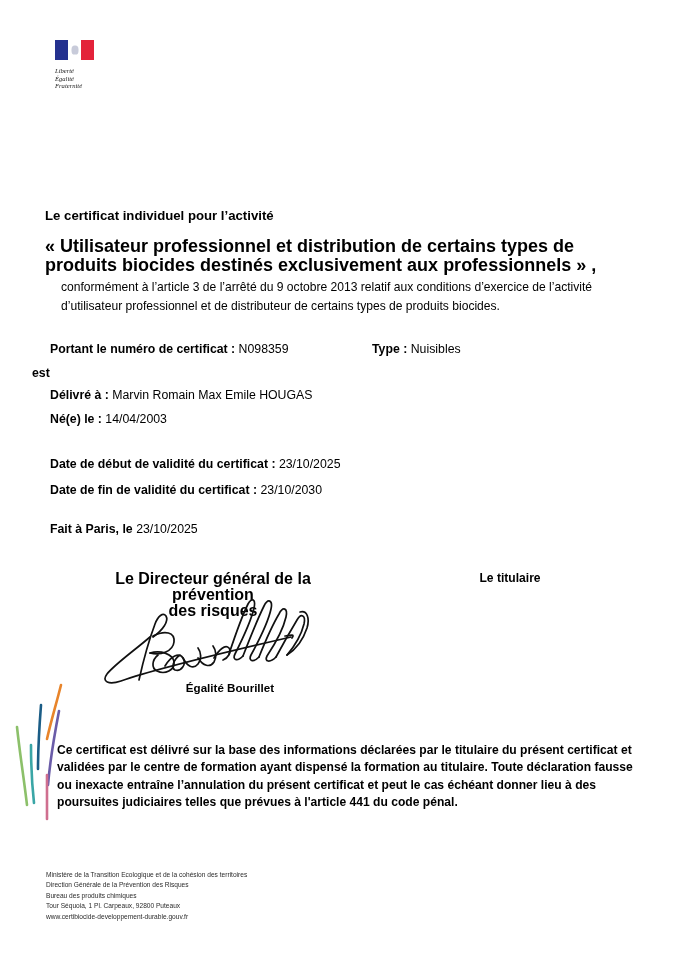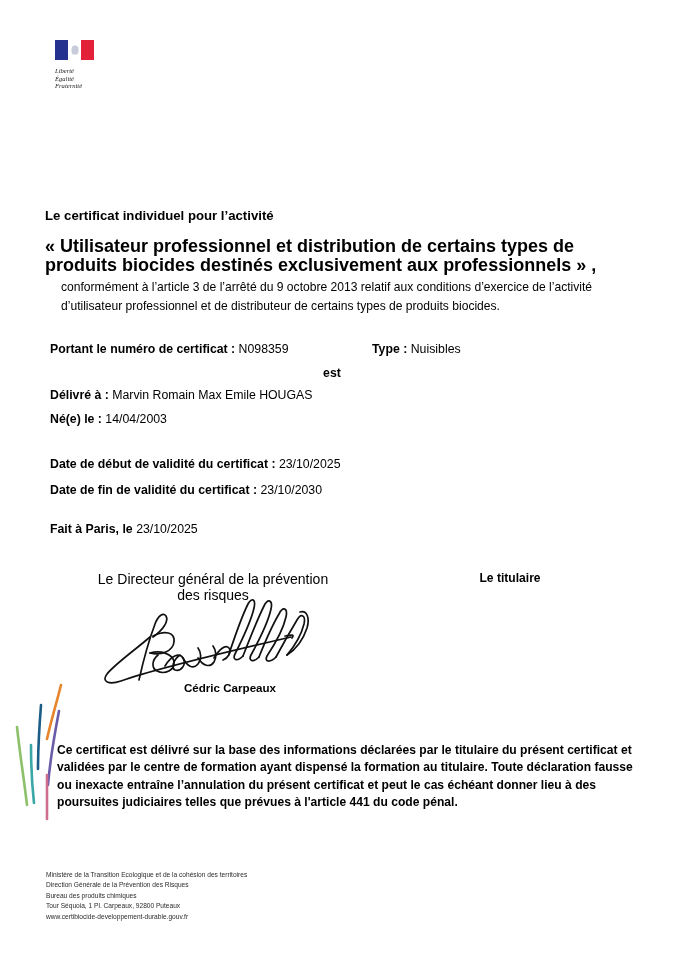--- a/index.html
+++ b/index.html
@@ -105,21 +105,20 @@
   .row { margin-bottom: 2px; height: 22px; line-height: 22px; }
   .lbl { font-weight: bold; }
   .val { font-weight: normal; margin-top: 23px; }
   .row-number { position: relative; }
   .type-group {
     position: absolute;
     left: 322px;
     top: 0;
   }
   .est-line {
-    text-align: center;
     font-weight: bold;
     font-size: 12.3px;
     height: 22px;
     line-height: 22px;
     width: 600px;
     margin-left: -18px;
   }
 
   
   .validity {
@@ -138,22 +137,22 @@
     font-size: 12.3px;
   }
 
   
   .sig-head-left {
     position: absolute;
     left: 88px;
     top: 571px;
     width: 250px;
     text-align: center;
-    font-weight: normal;
-    font-size: 14px;
+    font-weight: bold;
+    font-size: 16px;
     line-height: 16px;
   }
   .sig-head-right {
     position: absolute;
     left: 430px;
     top: 571px;
     width: 160px;
     text-align: center;
     font-weight: bold;
     font-size: 12.1px;
@@ -291,21 +290,21 @@
       <path d="M148 64 C 155 46, 164 24, 169 14 C 173 6, 178 8, 176 17 C 173 31, 162 52, 156 63 C 153 69, 158 71, 164 65"></path>
 
       <path d="M164 65 C 170 50, 178 32, 184 22 C 188 14, 193 16, 191 25 C 188 38, 178 55, 172 64 C 169 70, 175 71, 181 65"></path>
       <path d="M181 65 C 188 52, 196 38, 202 28 C 206 21, 211 23, 209 32 C 206 44, 198 56, 192 63"></path>
 
       <path d="M192 63 C 200 58, 208 48, 212 36 C 215 26, 212 18, 205 20"></path>
     </g>
   </svg>
 </div>
 
-<div class="sig-caption">Cédric Carpeaux</div>
+<div class="sig-caption">Égalité Bourillet</div>
 
 <div class="decor">
   <svg width="80" height="140" viewBox="0 0 80 140" fill="none" xmlns="http://www.w3.org/2000/svg">
     <path d="M47 2 C 42 22, 37 38, 33 56" stroke="#e8842a" stroke-width="2.6" stroke-linecap="round"></path>
     <path d="M27 22 C 25 48, 24 66, 24 86" stroke="#1b5d86" stroke-width="2.6" stroke-linecap="round"></path>
     <path d="M45 28 C 40 54, 36 78, 34 102" stroke="#6a5ca8" stroke-width="2.6" stroke-linecap="round"></path>
     <path d="M3 44 C 6 72, 10 96, 13 122" stroke="#8cc06a" stroke-width="2.6" stroke-linecap="round"></path>
     <path d="M17 62 C 17 84, 18 102, 20 120" stroke="#3aa6a6" stroke-width="2.6" stroke-linecap="round"></path>
     <path d="M33 92 C 33 110, 33 124, 33 136" stroke="#cf6f8f" stroke-width="2.6" stroke-linecap="round"></path>
   </svg>

